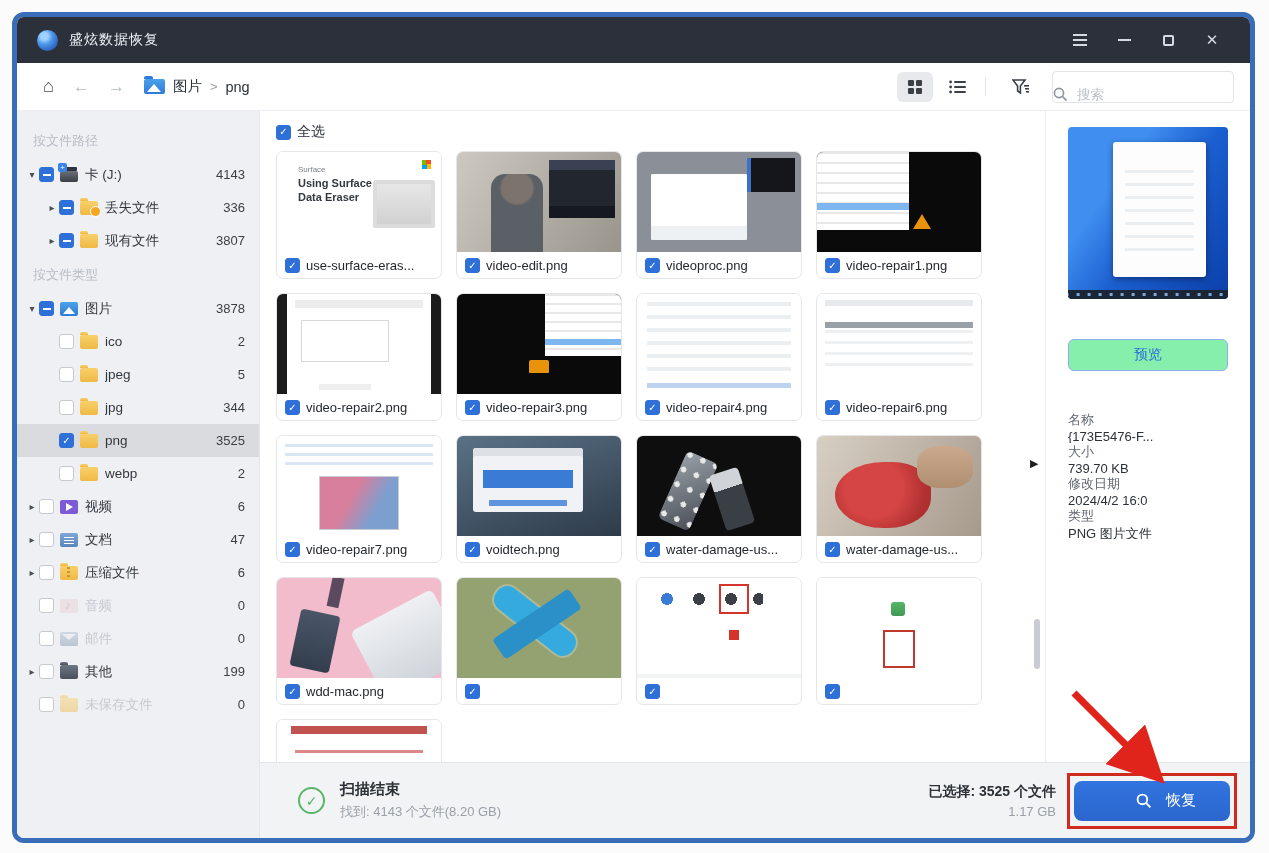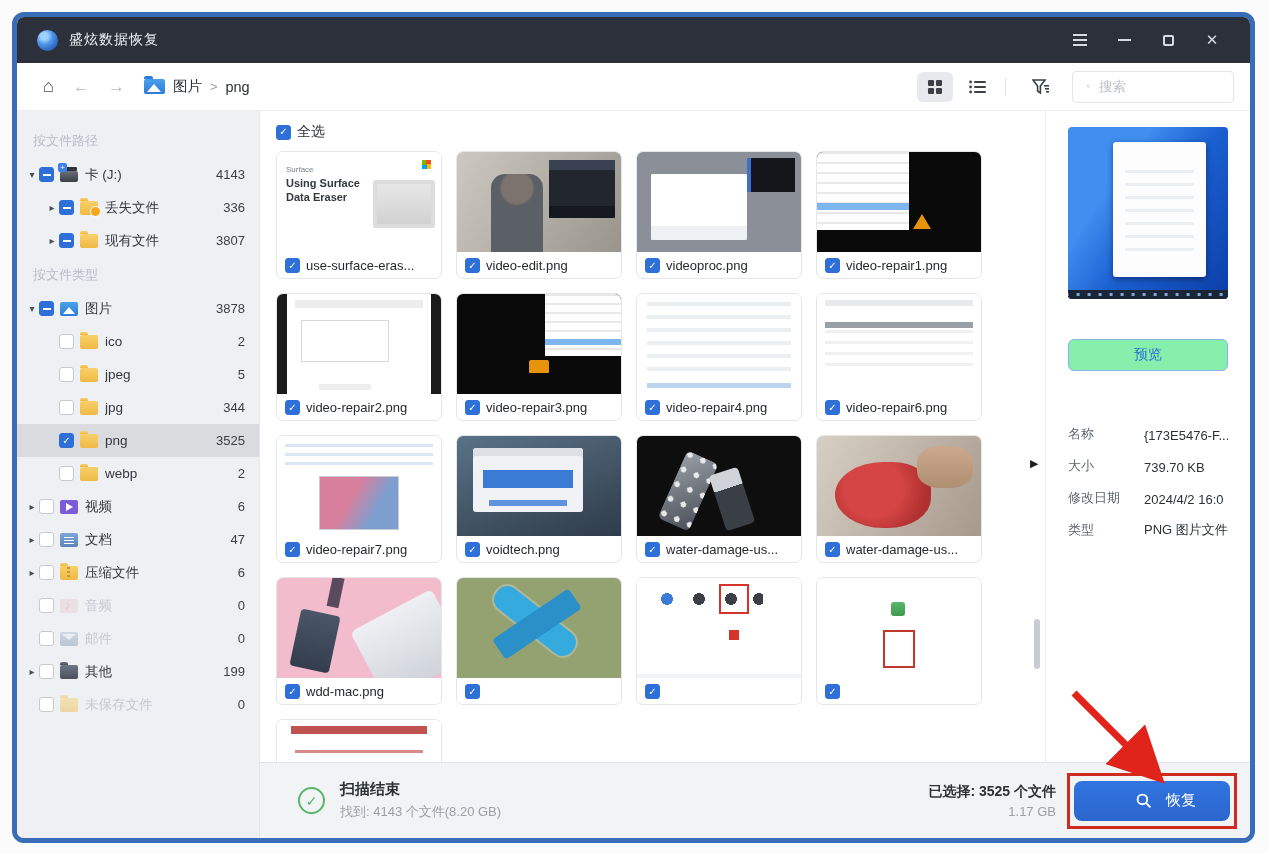--- a/index.html
+++ b/index.html
@@ -28,21 +28,21 @@
   .nav-arrow { font-size:17px; color:#b3b9c1; margin:0 9px; }
   .bc-folder { width:21px; height:15px; background:linear-gradient(#4aa0ea,#2f7bd9); border-radius:2px; position:relative; margin:0 8px 0 10px; }
   .bc-folder::before { content:""; position:absolute; top:-3px; left:0; width:9px; height:3px; background:#2f7bd9; border-radius:2px 2px 0 0; }
   .bc-folder::after { content:""; position:absolute; left:3px; bottom:2px; border-left:7px solid transparent; border-right:7px solid transparent; border-bottom:8px solid #fff; }
   .bc-txt { font-size:14.5px; color:#2c3138; }
   .bc-sep { font-size:13px; color:#9aa0a8; margin:0 8px; }
   .tool-right { margin-left:auto; display:flex; align-items:center; }
   .view-btn { width:36px; height:30px; border-radius:6px; display:flex; align-items:center; justify-content:center; margin-left:6px; }
   .view-btn.active { background:#e7e9ec; }
   .tdivider { width:1px; height:18px; background:#e2e4e8; margin:0 10px; }
-  .searchbox { width:162px; height:32px; border:1px solid #e2e4e8; border-radius:4px; display:flex; align-items:center; padding:0 14px; margin-left:14px; }
+  .searchbox { width:182px; height:32px; border:1px solid #e2e4e8; border-radius:4px; display:flex; align-items:flex-end; padding:0 0; margin-left:14px; }
   .searchbox input { border:none; outline:none; width:120px; font-size:13.5px; color:#444; margin-left:9px; font-family:inherit; background:transparent; }
   .searchbox input::placeholder { color:#b9bec6; }
 
   
   .sidebar { position:absolute; left:0; top:94px; bottom:0; width:243px; background:#eef0f3;
              border-right:1px solid #e4e6ea; padding-top:12px; overflow:hidden; }
   .sec-h { font-size:13px; color:#b7bcc6; padding:9px 14px 8px 16px; }
   .tree-row { display:flex; align-items:center; height:33px; padding:0 14px 0 8px; font-size:13.5px; color:#33383f; }
   .tree-row.sel { background:#d9dbde; }
   .tree-row.dis .tlabel { color:#c6cad1; }
@@ -89,21 +89,21 @@
 
   
   .main { position:absolute; left:243px; top:94px; right:205px; bottom:0; background:#fff; overflow:hidden; padding:12px 0 0 16px; }
   .selall { display:flex; align-items:center; font-size:14px; color:#2c3138; margin-bottom:10px; }
   .grid { display:grid; grid-template-columns:repeat(4,166px); gap:14px; }
   .card { width:166px; height:128px; border:1px solid #e4e6e9; border-radius:7px; background:#fff; overflow:hidden; }
   .cfoot { height:27px; display:flex; align-items:center; padding:0 8px; }
   .fname { font-size:13px; color:#25292e; white-space:nowrap; overflow:hidden; }
   .thumb { position:relative; height:100px; background:#f5f5f5; overflow:hidden; }
   .thumb::before, .thumb::after { content:""; position:absolute; }
-  .ttext { position:absolute; left:9px; top:13px; }
+  .ttext { position:absolute; left:21px; top:13px; }
   .ttext span { display:block; font-size:11px; font-weight:bold; color:#33383f; line-height:1.25; }
   .ttext span:first-child { font-size:8px; font-weight:normal; color:#7a8088; margin-bottom:2px; }
 
   .v-surface { background:#fff; }
   .v-surface::before { left:96px; top:28px; width:62px; height:48px; border-radius:3px;
        background:linear-gradient(#e9e9e9,#cfcfcf); box-shadow:inset 0 0 0 4px #dcdcdc; }
   .v-surface::after { right:10px; top:8px; width:9px; height:9px;
        background:conic-gradient(#f25022 0 25%, #ffb900 0 50%, #00a4ef 0 75%, #7fba00 0); }
   .v-timemachine { background:linear-gradient(180deg,#9db7c6 0 16%, #c89e63 16% 58%, #7a4e2a 58%); }
   .v-timemachine::before { left:18%; top:8%; width:64%; height:78%; background:
@@ -212,21 +212,21 @@
         background:linear-gradient(125deg,#3f8ef0 0 30%, #1b5fd0 55%, #0b3fa8 100%); }
   .pv::before { content:""; position:absolute; left:28%; top:9%; width:58%; height:78%; border-radius:3px;
         background:repeating-linear-gradient(#eceff2 0 3px, #fdfdfd 3px 13px) 50% 60%/74% 66% no-repeat, #fdfdfd;
         box-shadow:0 2px 6px rgba(0,0,20,.4); }
   .pv::after { content:""; position:absolute; left:0; bottom:0; width:100%; height:9px; background:#1a2636;
         background-image:radial-gradient(circle 2px at 50% 50%, #7fa8d9 90%, transparent);
         background-size:11px 9px; background-position:40% 0; background-repeat:repeat-x; }
   .preview-btn { margin:40px auto 0; width:160px; height:32px; border:1px solid #8fb0e8; border-radius:6px;
         background:#86efac; color:#2e6fd8; font-size:14px; display:flex; align-items:center; justify-content:center; }
   .details { margin-top:40px; }
-  .drow { display:flex; height:32px; align-items:flex-end; font-size:13px; }
+  .drow { display:flex; height:32px; align-items:flex-start; font-size:13px;flex-direction:column; }
   .dlabel { width:76px; color:#5f6670; flex:none; }
   .dvalue { color:#2c3138; white-space:nowrap; overflow:hidden; }
 
   
   .statusbar { position:absolute; left:243px; right:0; bottom:0; height:76px; background:#f1f3f5;
         border-top:1px solid #e2e4e8; display:flex; align-items:center; padding:0 16px 0 38px; z-index:6; }
   .okring { width:27px; height:27px; border-radius:50%; border:2px solid #57b668; color:#57b668;
         display:flex; align-items:center; justify-content:center; font-size:14px; font-weight:bold; flex:none; }
   .scan-txt { margin-left:15px; }
   .scan-title { font-size:15px; font-weight:bold; color:#2c3136; }

